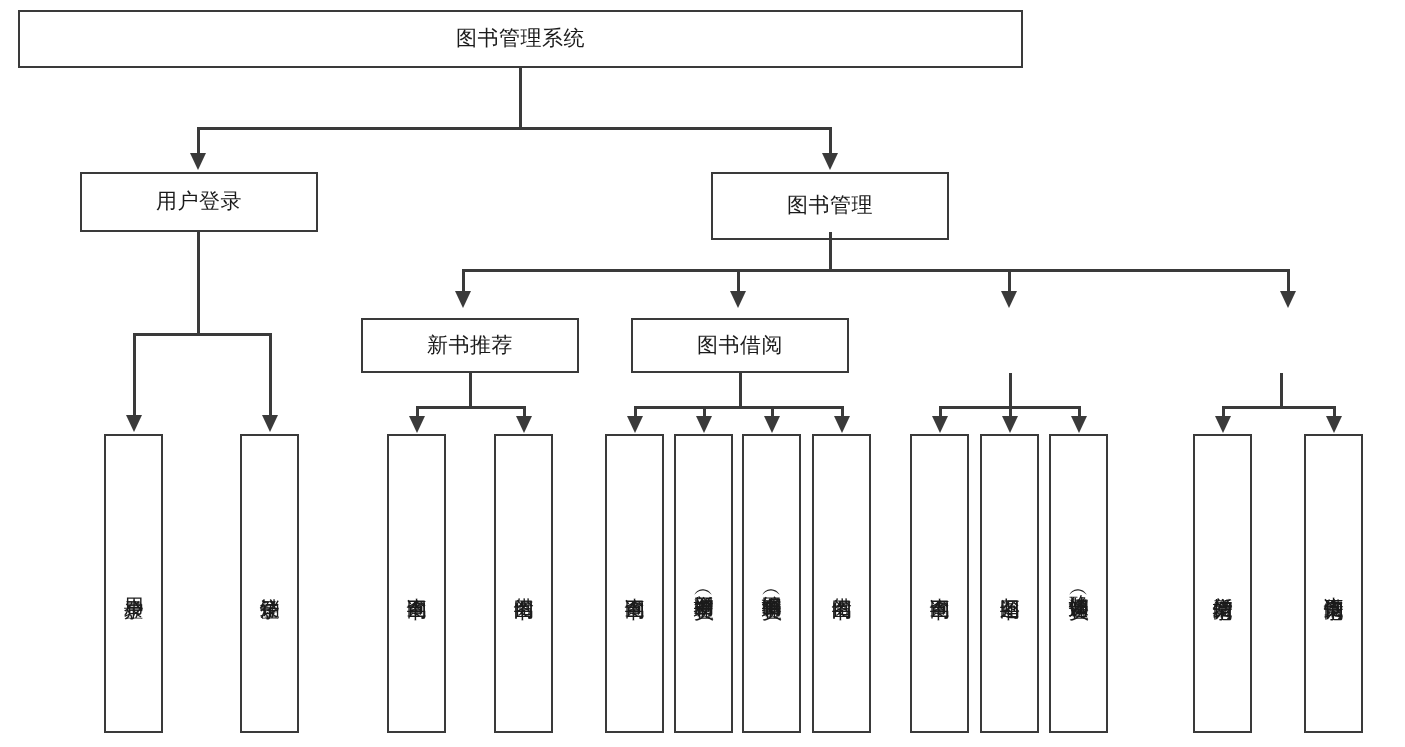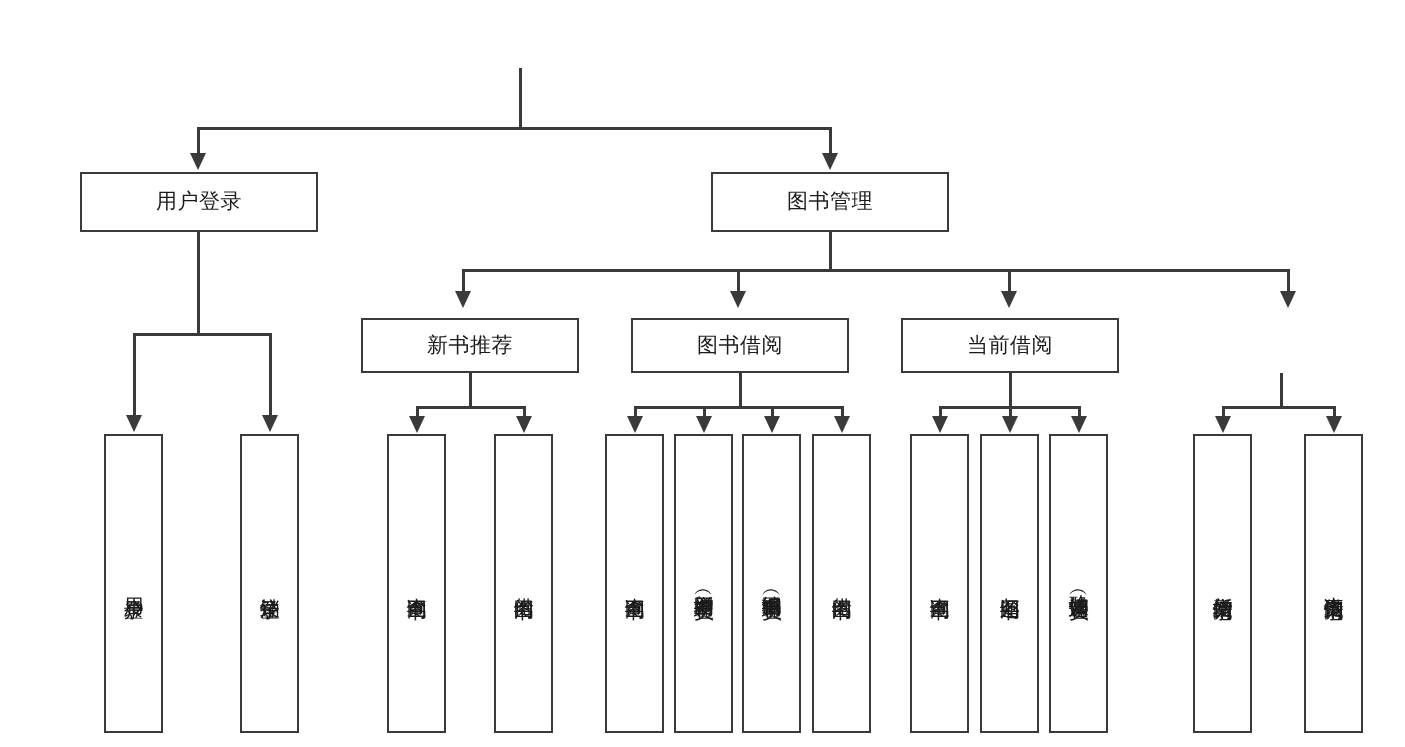--- a/index.html
+++ b/index.html
@@ -68,32 +68,35 @@
     white-space: nowrap;
     letter-spacing: 0.5px;
     pointer-events: none;
   }
 </style>
 </head>
 <body>
 
 <div id="canvas">
 
+  <div class="node h" style="left:18px; top:10px; width:1005px; height:58px;">
+    <span>图书管理系统</span>
+  </div>
 
   <div class="edge vbar" style="left:519px; top:68px; height:61px;"></div>
   <div class="edge hbar" style="left:197px; top:127px; width:635px;"></div>
   <div class="edge vbar" style="left:197px; top:127px; height:28px;"></div>
   <div class="arrow" style="left:190px; top:153px;"></div>
   <div class="edge vbar" style="left:829px; top:127px; height:28px;"></div>
   <div class="arrow" style="left:822px; top:153px;"></div>
 
   <div class="node h" style="left:80px; top:172px; width:238px; height:60px;">
     <span>用户登录</span>
   </div>
-  <div class="node h" style="left:711px; top:172px; width:238px; height:60px;text-align:right;">
+  <div class="node h" style="left:711px; top:172px; width:238px; height:68px;text-align:right;">
     <span>图书管理</span>
   </div>
 
   <div class="edge vbar" style="left:197px; top:232px; height:103px;"></div>
   <div class="edge hbar" style="left:133px; top:333px; width:139px;"></div>
   <div class="edge vbar" style="left:133px; top:333px; height:84px;"></div>
   <div class="arrow" style="left:126px; top:415px;"></div>
   <div class="edge vbar" style="left:269px; top:333px; height:84px;"></div>
   <div class="arrow" style="left:262px; top:415px;"></div>
 
@@ -107,23 +110,20 @@
   <div class="arrow" style="left:1001px; top:291px;"></div>
   <div class="edge vbar" style="left:1287px; top:269px; height:24px;"></div>
   <div class="arrow" style="left:1280px; top:291px;"></div>
 
   <div class="node h" style="left:631px; top:318px; width:218px; height:55px;">
     <span>图书借阅</span>
   </div>
   <div class="node h" style="left:361px; top:318px; width:218px; height:55px;">
     <span>新书推荐</span>
   </div>
-  <div class="node h" style="left:901px; top:318px; width:218px; height:55px;">
-    <span>当前借阅</span>
-  </div>
 
   <div class="edge vbar" style="left:469px; top:373px; height:36px;"></div>
   <div class="edge hbar" style="left:416px; top:406px; width:110px;"></div>
   <div class="edge vbar" style="left:416px; top:406px; height:12px;"></div>
   <div class="arrow" style="left:409px; top:416px;"></div>
   <div class="edge vbar" style="left:523px; top:406px; height:12px;"></div>
   <div class="arrow" style="left:516px; top:416px;"></div>
 
   <div class="edge vbar" style="left:739px; top:373px; height:36px;"></div>
   <div class="edge hbar" style="left:634px; top:406px; width:210px;"></div>

